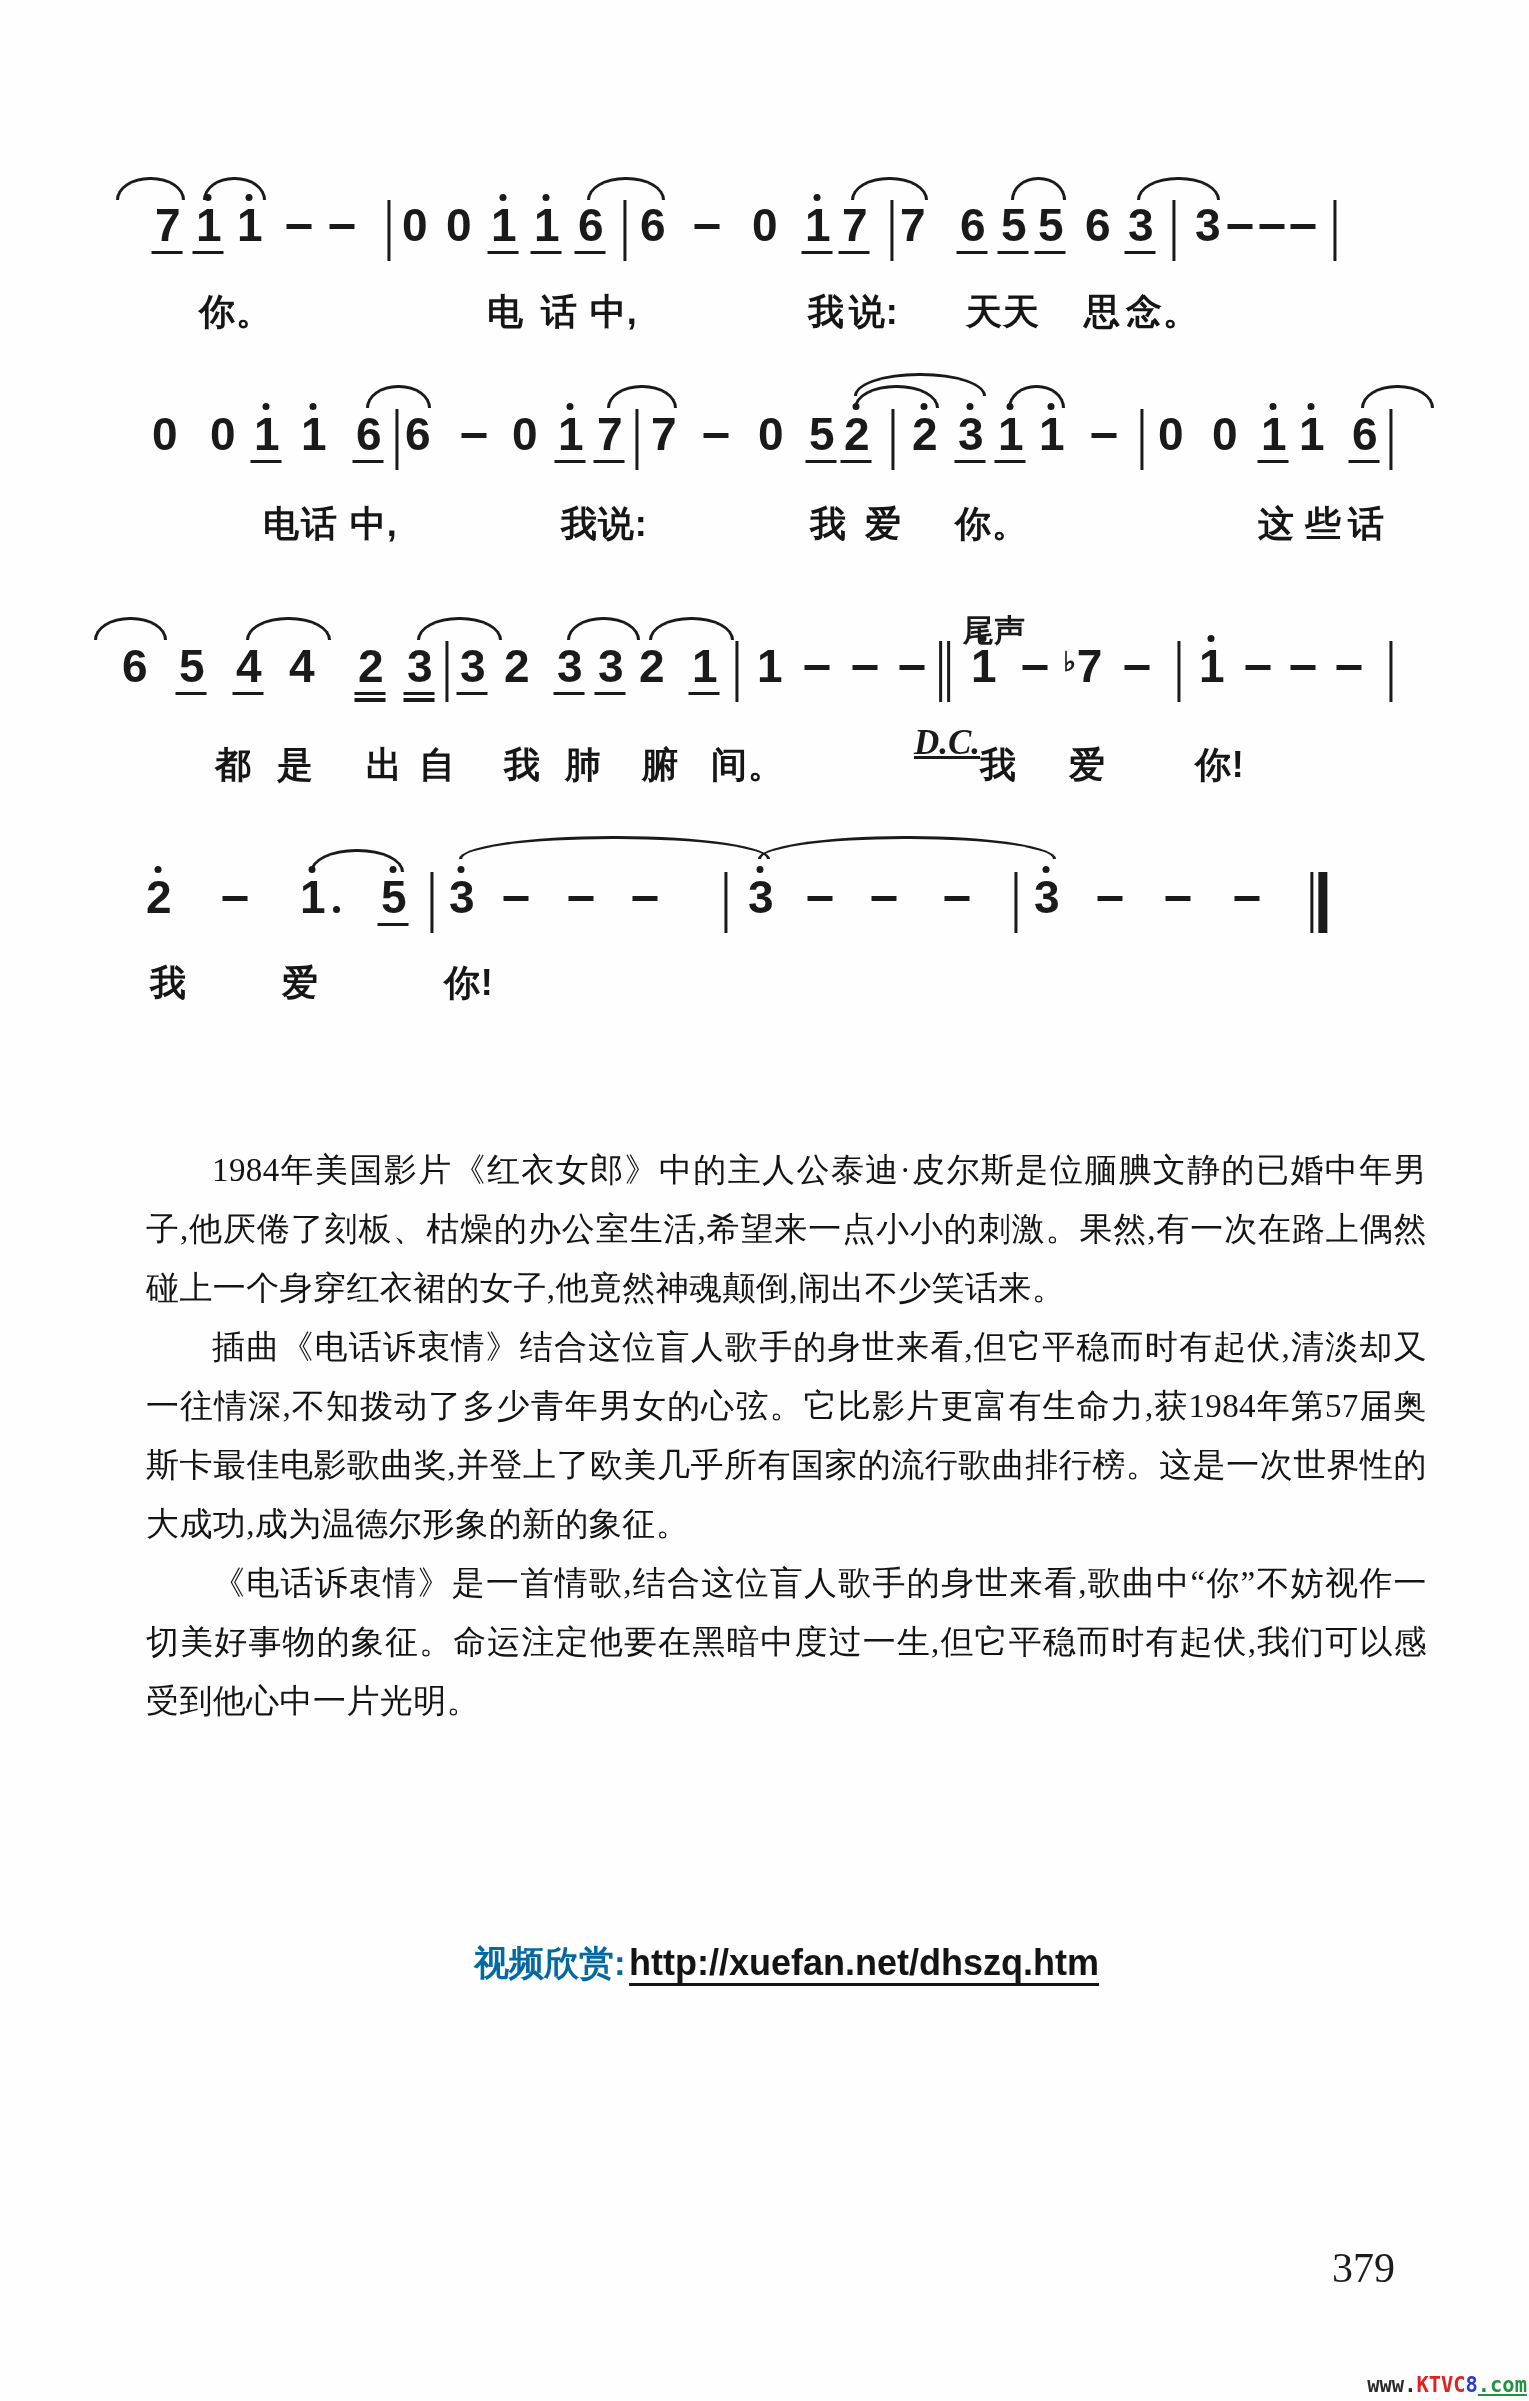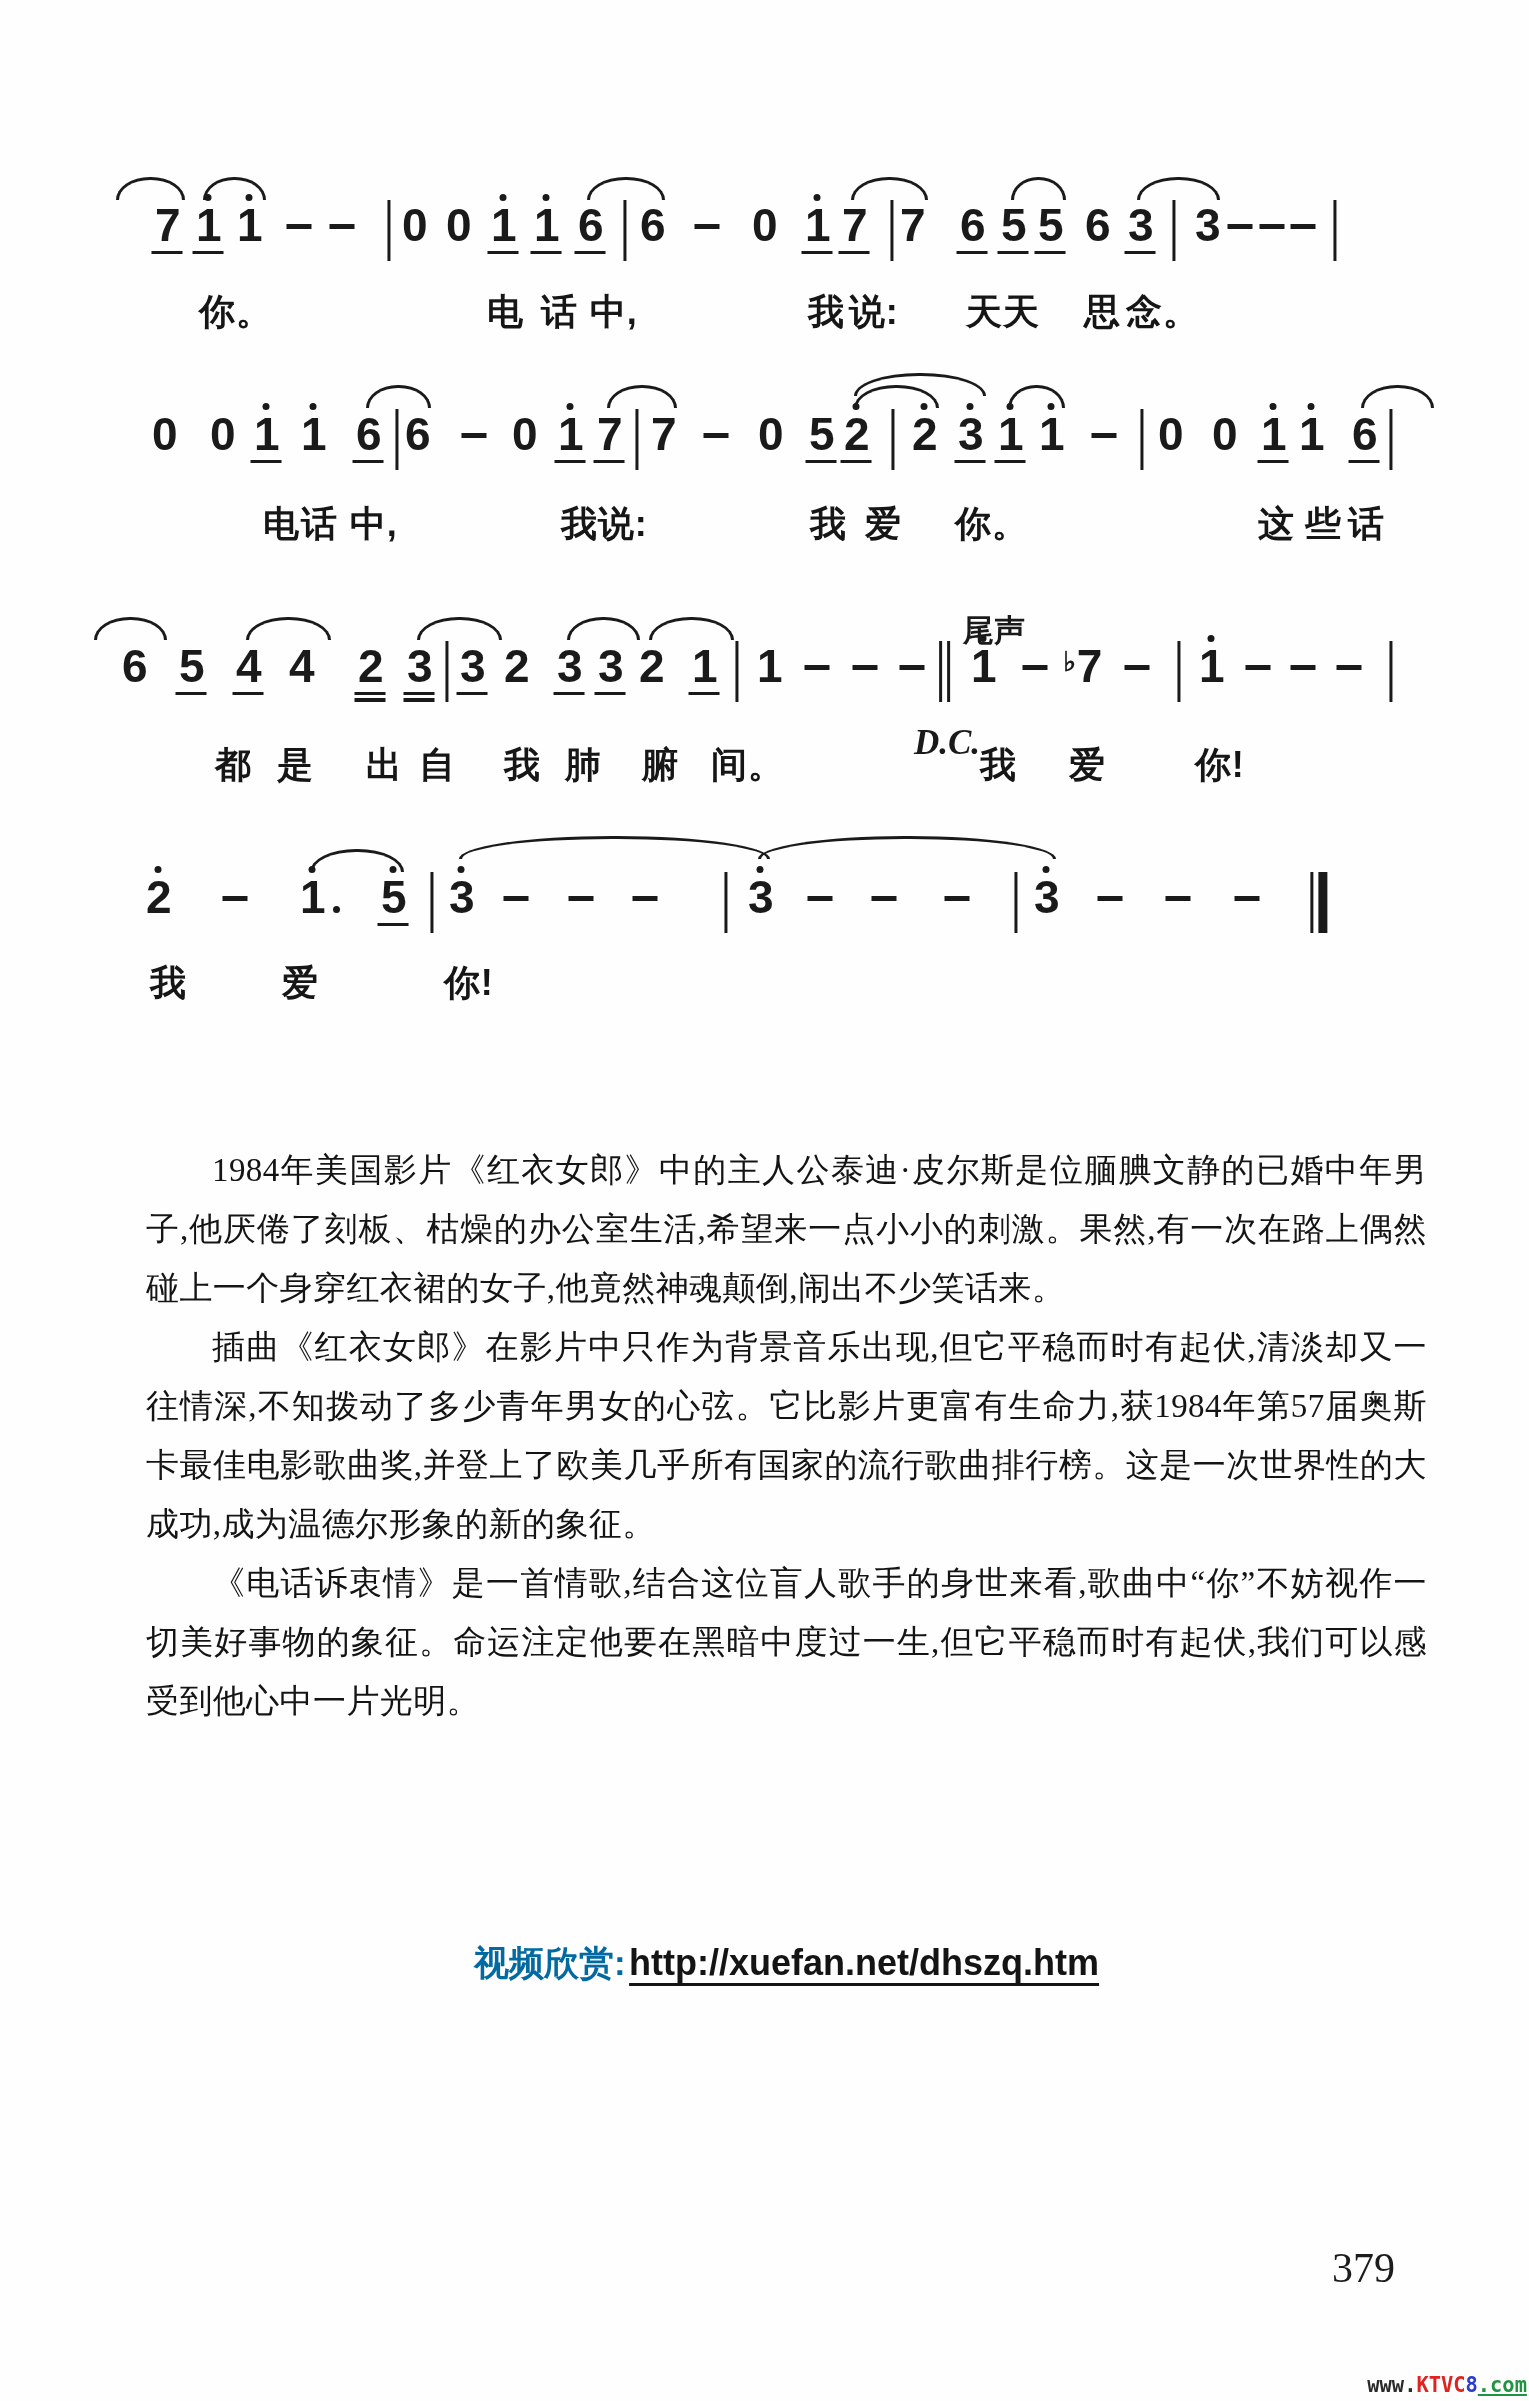--- a/index.html
+++ b/index.html
@@ -17,21 +17,21 @@
   .tok.bar{width:3.1px;height:61px;background:#1a1a1a;transform:translateX(-50%);margin-top:-7.9px;}
   .tok.dash{width:25px;height:5.5px;background:#1a1a1a;margin-top:15.7px;}
   .tok.dbar,.tok.ebar{margin-top:-7.9px;white-space:nowrap;}
   .tok.dbar .bl,.tok.ebar .bl{display:inline-block;vertical-align:top;width:3.1px;height:61px;background:#1a1a1a;margin:0 2.4px;}
   .tok.ebar .thick{width:8.6px;}
   .arc{position:absolute;height:20.4px;border:3.1px solid #1a1a1a;border-bottom:none;
        border-top-left-radius:50% 100%;border-top-right-radius:50% 100%;}
   .lyr{position:absolute;font:bold 36px/1 "Liberation Sans",sans-serif;letter-spacing:0.8px;white-space:nowrap;color:#161616;}
   .lab{position:absolute;white-space:nowrap;}
   .lab.coda{font:bold 31px/1 "Liberation Sans",sans-serif;}
-  .lab.dc{font:italic bold 35px/1 "Liberation Serif",serif;}
+  .lab.dc{font:italic bold 35px/1 "Liberation Serif",serif;text-decoration:underline;}
   
   #article{position:absolute;left:146px;top:1141px;width:1281px;}
   #article p{margin:0;font:33px/59px "Liberation Serif",serif;color:#141414;
              text-indent:2em;text-align:justify;letter-spacing:0.4px;}
   
   .video-row{position:absolute;left:146px;top:1940px;width:1281px;text-align:center;white-space:nowrap;}
   .video-label{font:bold 35px/1.3 "Liberation Sans",sans-serif;color:#0369a1;}
   .video-url{font:bold 36px/1.3 "Liberation Sans",sans-serif;color:#141414;text-decoration:underline;
              text-underline-offset:7.9px;text-decoration-thickness:3.1px;}
   
@@ -208,21 +208,21 @@
       <div class="arc" style="left: 310px; width: 88px; top: 849px;"></div>
       <div class="arc" style="left: 459px; width: 305px; top: 836px;"></div>
       <div class="arc" style="left: 758px; width: 292px; top: 836px;"></div>
       <div class="lyr" style="left: 150px; top: 965px;">我</div>
       <div class="lyr" style="left: 282px; top: 965px;">爱</div>
       <div class="lyr" style="left: 444px; top: 965px;">你!</div>
     </div>
 
   <div id="article">
       <p>1984年美国影片《红衣女郎》中的主人公泰迪·皮尔斯是位腼腆文静的已婚中年男子,他厌倦了刻板、枯燥的办公室生活,希望来一点小小的刺激。果然,有一次在路上偶然碰上一个身穿红衣裙的女子,他竟然神魂颠倒,闹出不少笑话来。</p>
-      <p>插曲《红衣女郎》在影片中只作为背景音乐出现,但它平稳而时有起伏,清淡却又一往情深,不知拨动了多少青年男女的心弦。它比影片更富有生命力,获1984年第57届奥斯卡最佳电影歌曲奖,并登上了欧美几乎所有国家的流行歌曲排行榜。这是一次世界性的大成功,成为温德尔形象的新的象征。</p>
+      <p>插曲《电话诉衷情》结合这位盲人歌手的身世来看,但它平稳而时有起伏,清淡却又一往情深,不知拨动了多少青年男女的心弦。它比影片更富有生命力,获1984年第57届奥斯卡最佳电影歌曲奖,并登上了欧美几乎所有国家的流行歌曲排行榜。这是一次世界性的大成功,成为温德尔形象的新的象征。</p>
       <p>《电话诉衷情》是一首情歌,结合这位盲人歌手的身世来看,歌曲中“你”不妨视作一切美好事物的象征。命运注定他要在黑暗中度过一生,但它平稳而时有起伏,我们可以感受到他心中一片光明。</p>
     </div>
 
   <div class="video-row">
     <span class="video-label">视频欣赏:</span>
     <a class="video-url">http://xuefan.net/dhszq.htm</a>
   </div>
 
   <div class="pageno">379</div>
 

